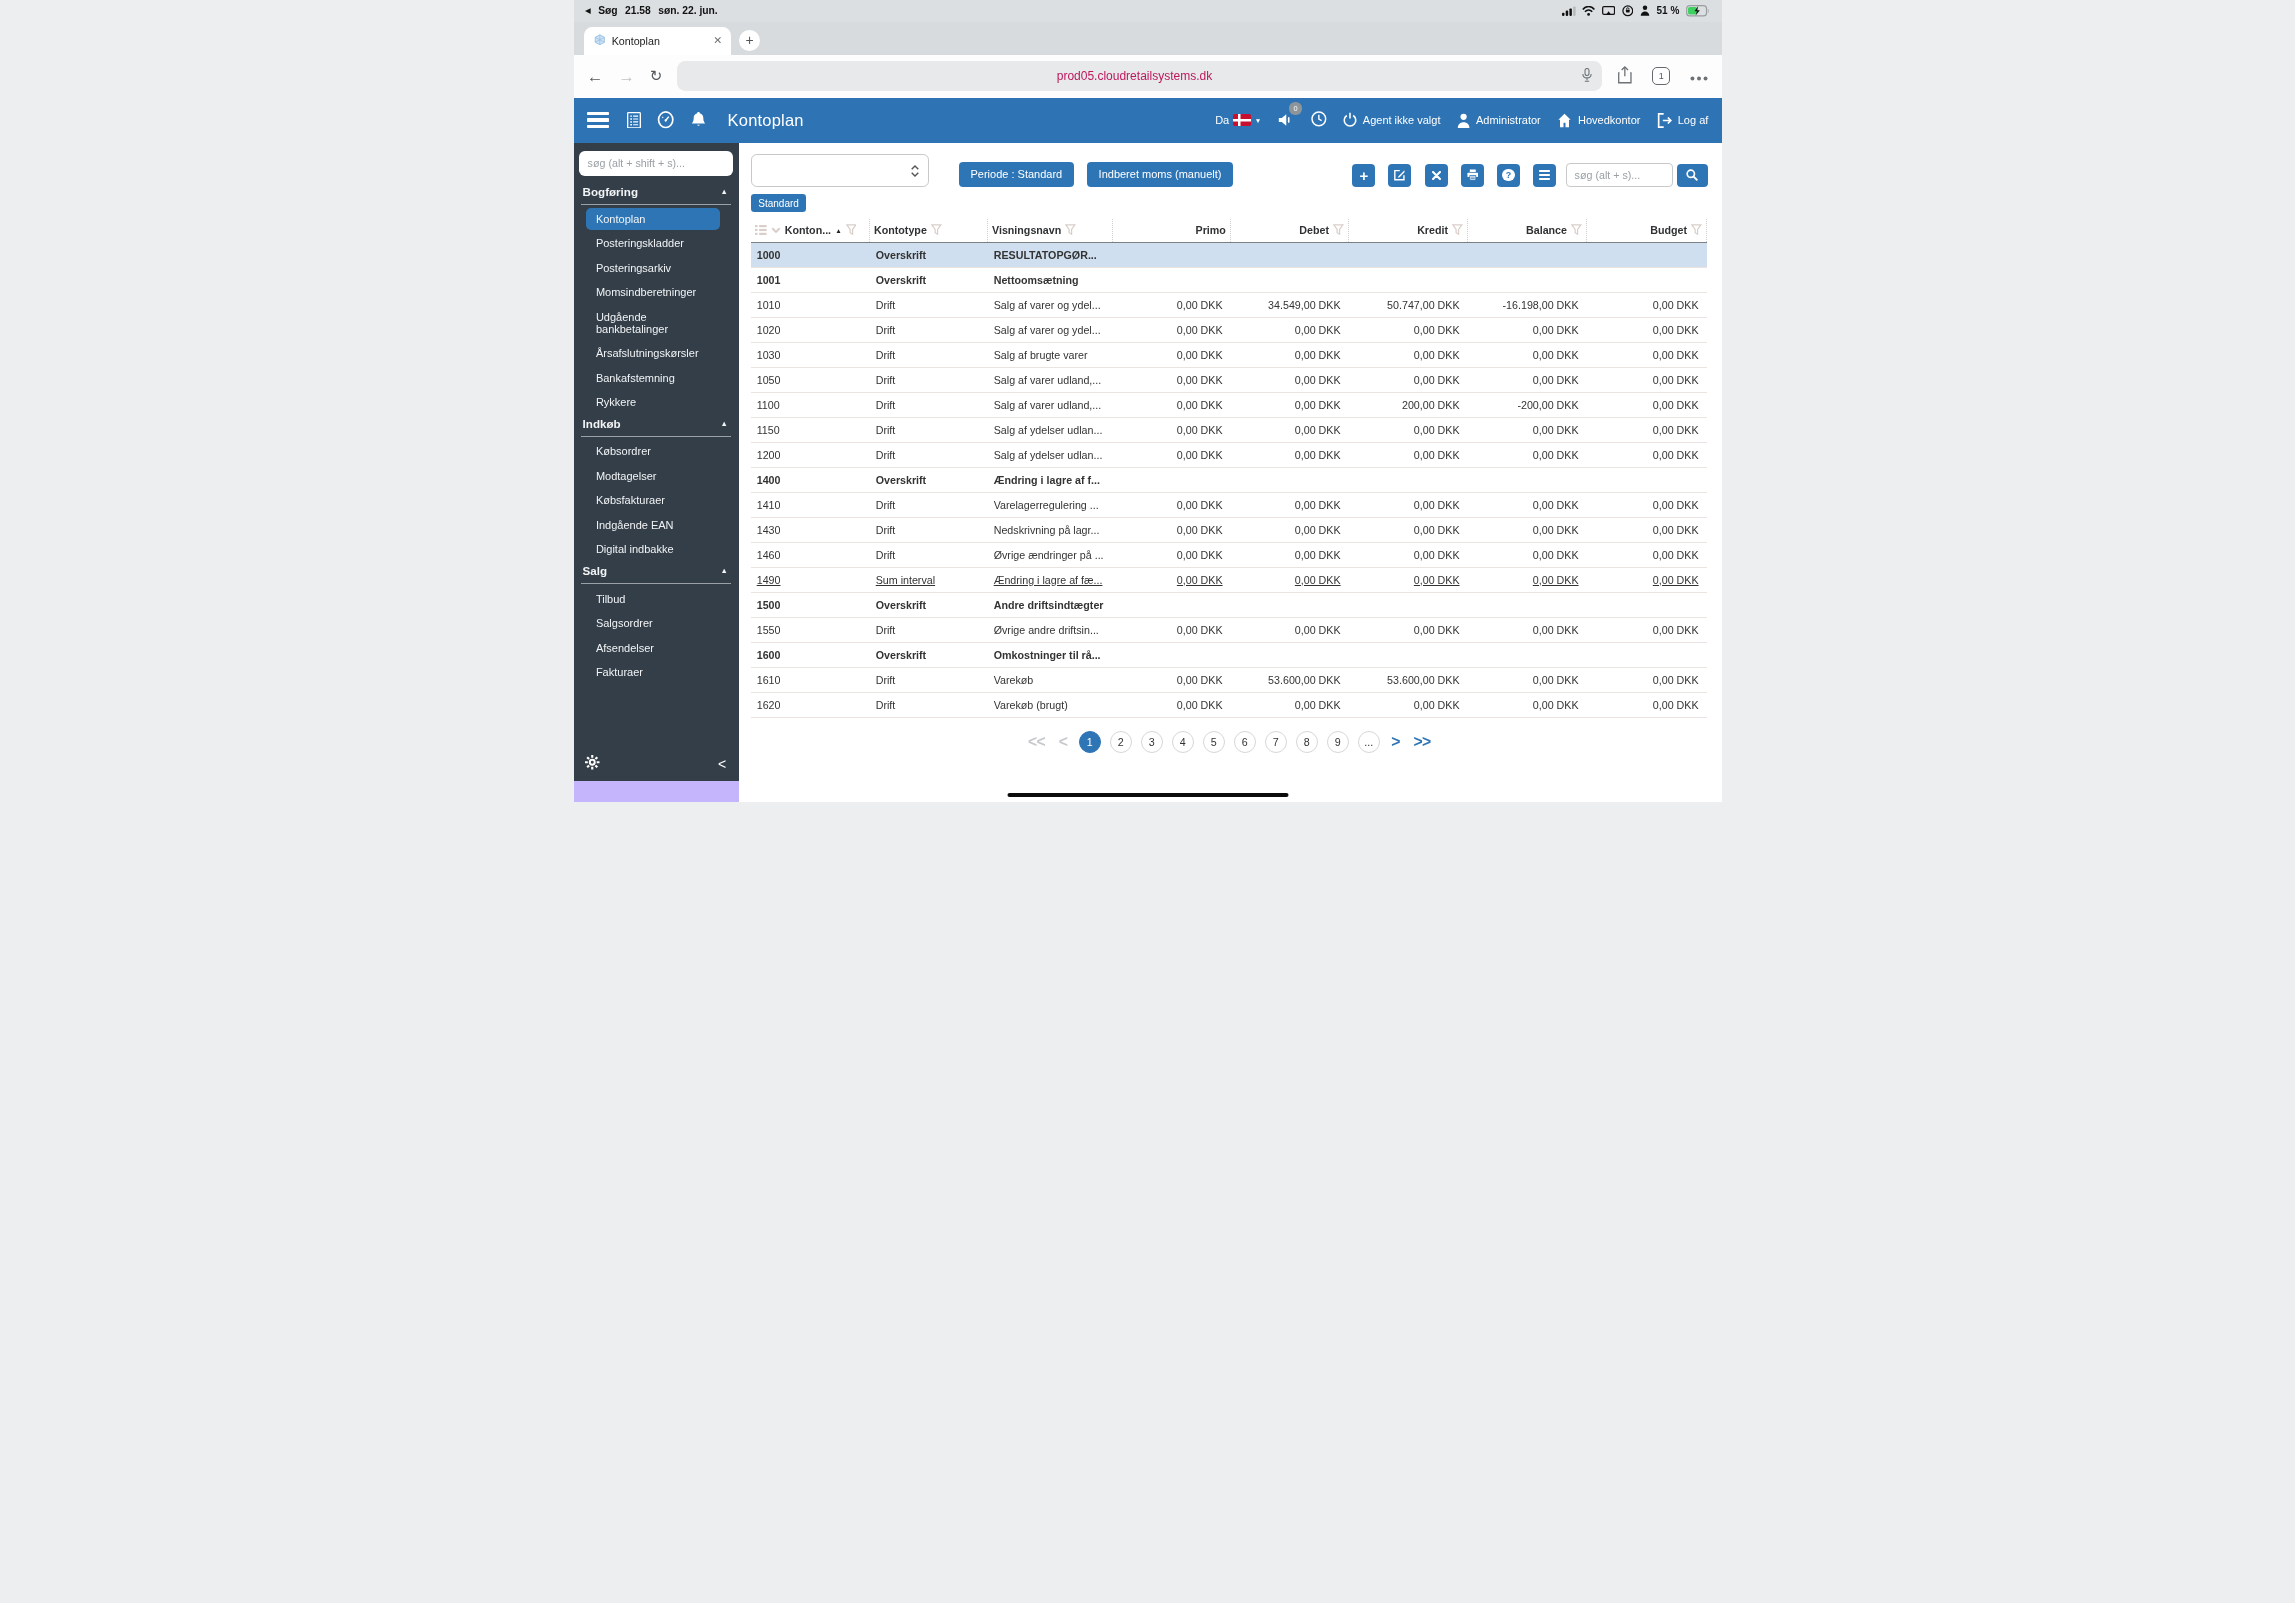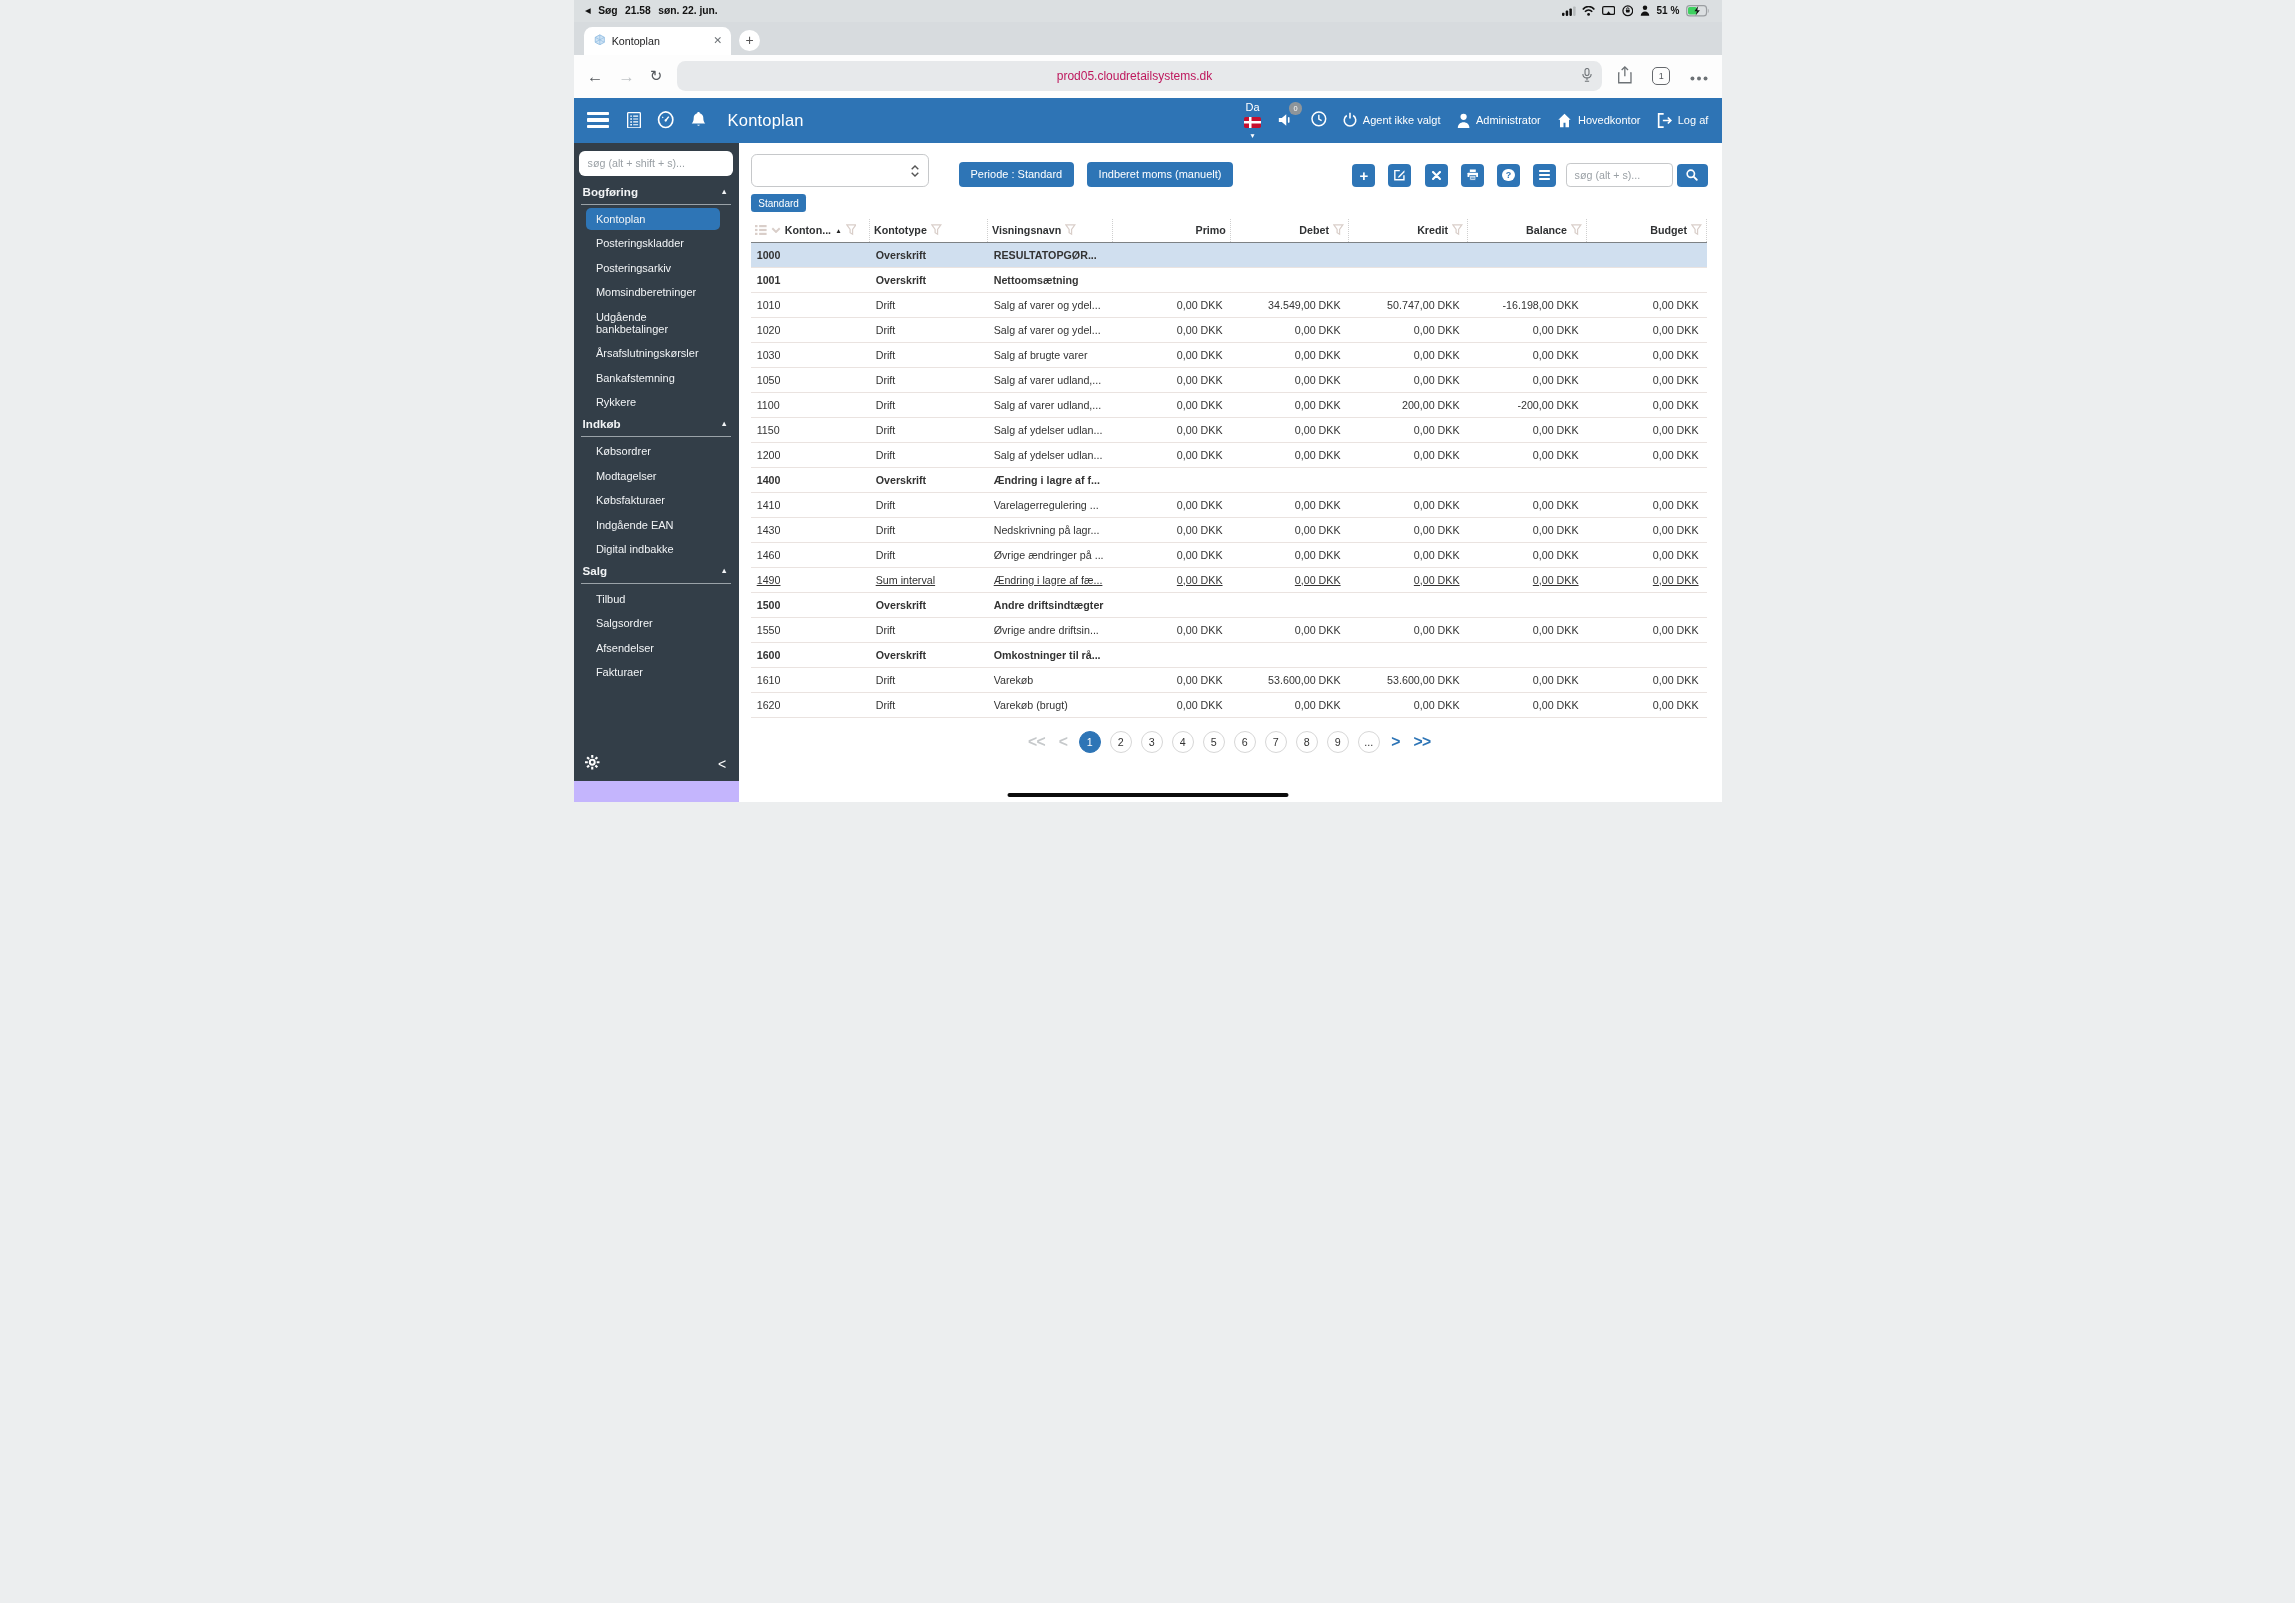--- a/index.html
+++ b/index.html
@@ -33,21 +33,21 @@
   .addr-right { display:flex; align-items:center; gap:20px; }
   .tabs-btn { width:18px; height:18px; border:1.5px solid #66696d; border-radius:5px; font-size:9px; color:#55585c; display:flex; align-items:center; justify-content:center; }
 
   
   .app-header { height:45px; background:#2e74b5; display:flex; align-items:center; padding:0 13.2px; color:#fff; }
   .burger { display:flex; flex-direction:column; gap:3.3px; margin-right:18px; }
   .burger span { width:22px; height:3.3px; background:#fff; border-radius:0.8px; }
   .hd-ic { margin-right:16.5px; display:flex; align-items:center; }
   .app-title { font-size:16.5px; font-weight:400; margin-left:5px; letter-spacing:0.2px; }
   .hd-right { margin-left:auto; display:flex; align-items:center; gap:16.5px; font-size:11px; }
-  .lang { display:flex; align-items:center; gap:4.1px;flex-direction:column; }
+  .lang { display:flex; align-items:center; gap:4.1px; }
   .flag { width:17.4px; height:11.6px; border-radius:1.7px;
     background:linear-gradient(#fff,#fff) 5px 0/2.5px 100% no-repeat,
                linear-gradient(#fff,#fff) 0 4.5px/100% 2.5px no-repeat,#c8102e; }
   .caret { font-size:6.6px; }
   .spk-wrap { position:relative; }
   .badge0 { position:absolute; top:-10.7px; right:-7.4px; width:12.4px; height:12.4px; background:#8e959a; border-radius:50%; color:#fff; font-size:7.4px; display:flex; align-items:center; justify-content:center; }
   .hd-item { display:flex; align-items:center; gap:5.8px; }
 
   
   .app-body { display:flex; height:659px; background:#c4b5fd; }

